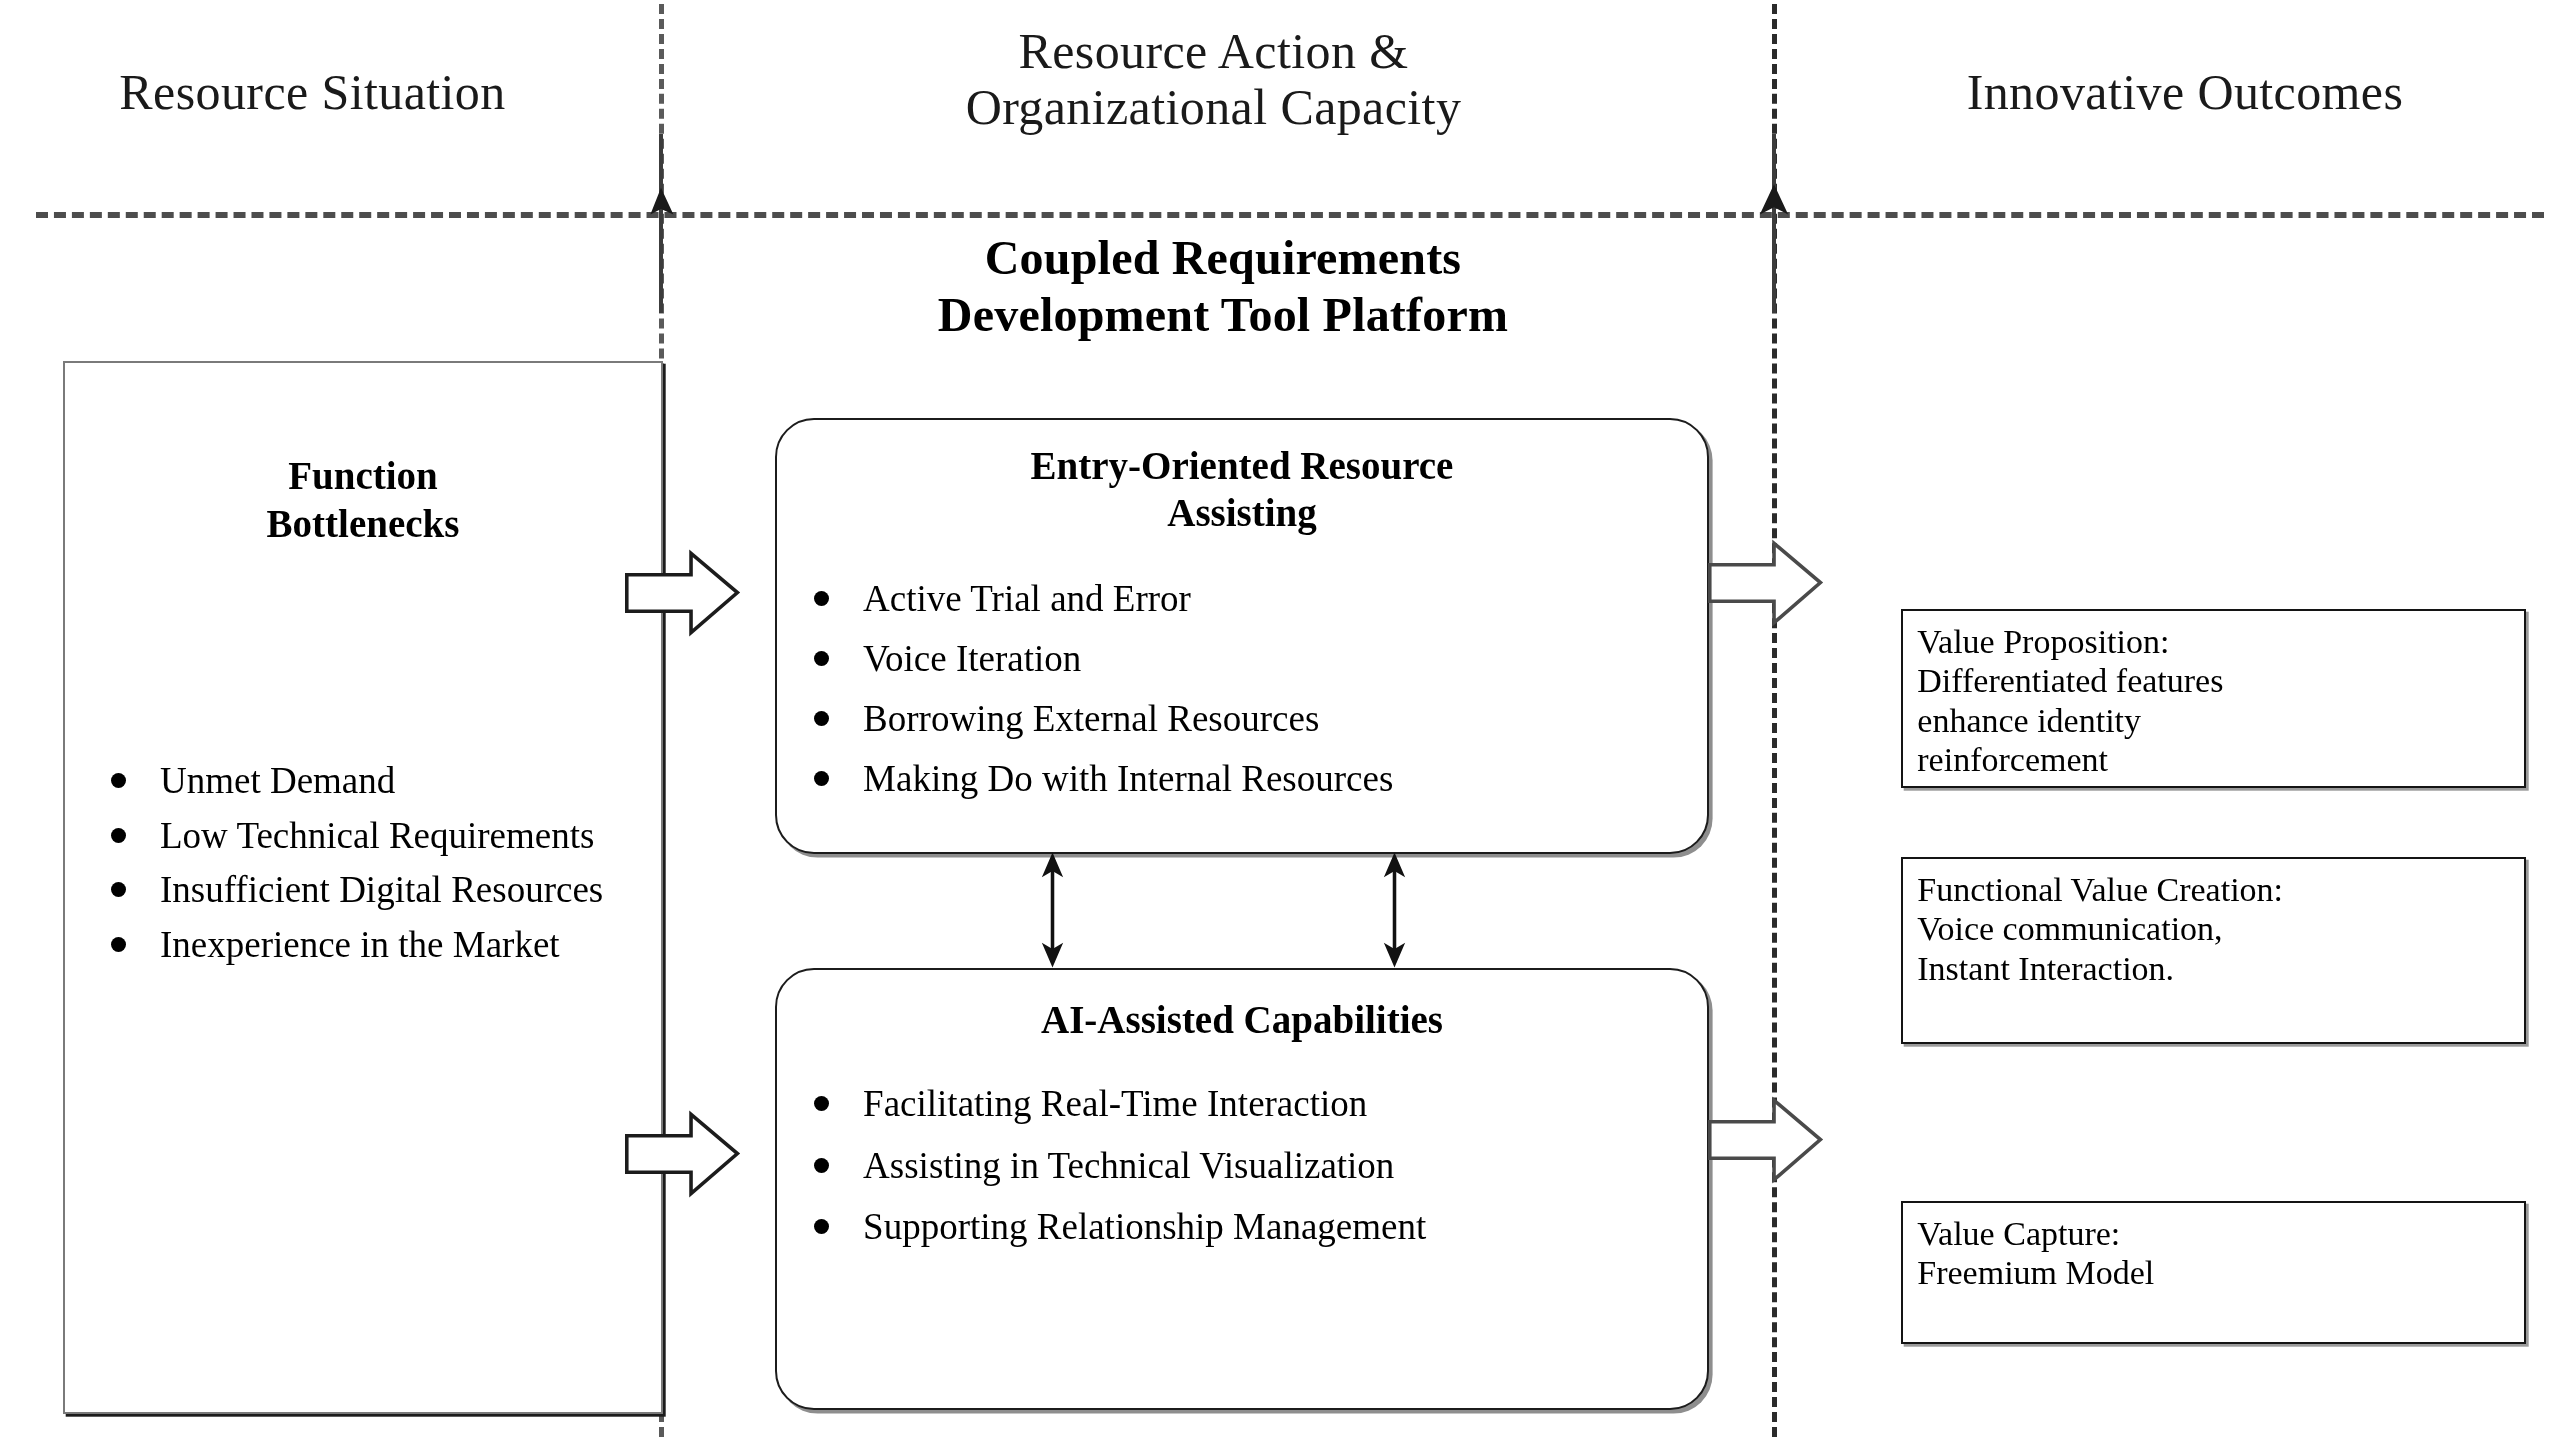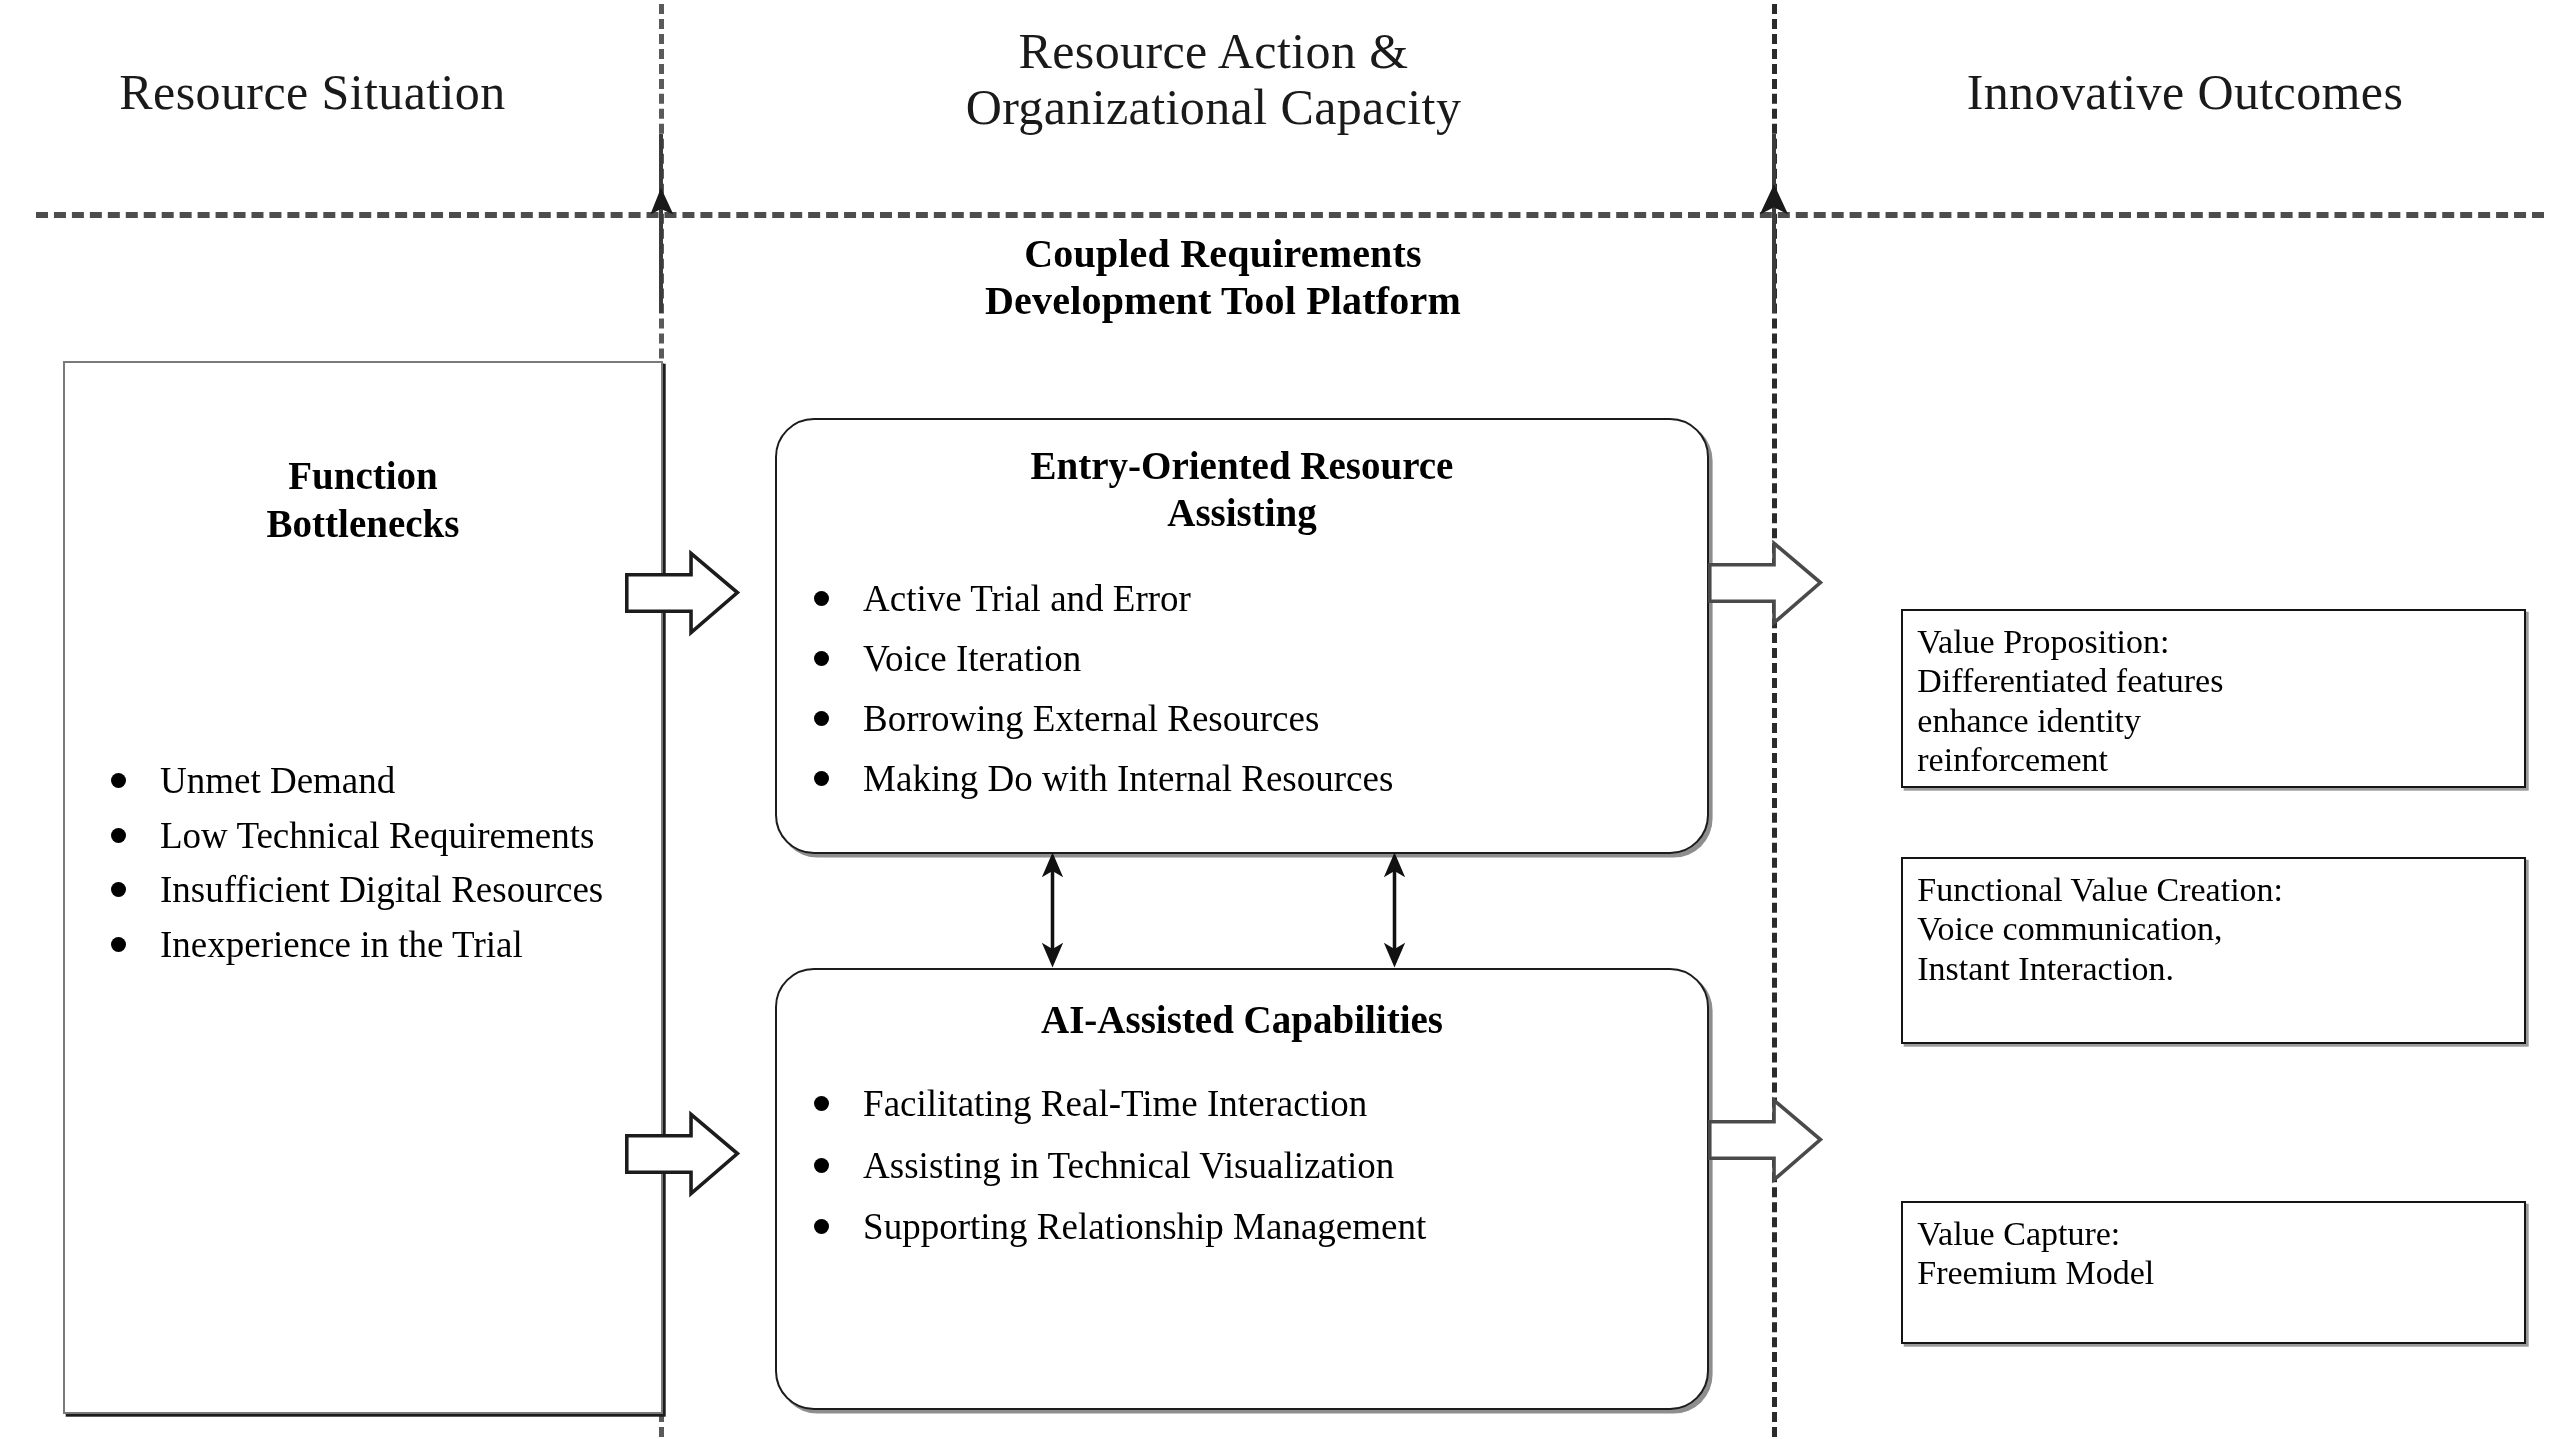--- a/index.html
+++ b/index.html
@@ -50,21 +50,21 @@
   #dash-v-left  { left: 659px; }
   #dash-v-right { left: 1772px; border-left-color: #2b2b2b; border-left-width: 5.4px; }
 
   
   #platform-title {
     position: absolute;
     left: 714px;
     top: 230px;
     width: 1018px;
     text-align: center;
-    font-size: 40px;
+    font-size: 48px;
     font-weight: bold;
     line-height: 1.18;
     white-space: pre-line;
     letter-spacing: 0.2px;
   }
 
   
   .sq-box {
     position: absolute;
     background: #ffffff;
@@ -231,21 +231,21 @@
 Development Tool Platform</div>
 
   <div class="sq-box" id="box-bottlenecks">
     <div id="bottlenecks-title">Function
 Bottlenecks</div>
     <div id="bottlenecks-list">
       <ul class="bul">
         <li>Unmet Demand</li>
         <li>Low Technical Requirements</li>
         <li>Insufficient Digital Resources</li>
-        <li>Inexperience in the Trial</li>
+        <li>Inexperience in the Market</li>
       </ul>
     </div>
   </div>
 
   <div class="rnd-box" id="box-patchwork">
     <div class="mid-title" id="patchwork-title">Entry-Oriented Resource
 Assisting</div>
     <div id="patchwork-list">
       <ul class="bul tight">
         <li>Active Trial and Error</li>

